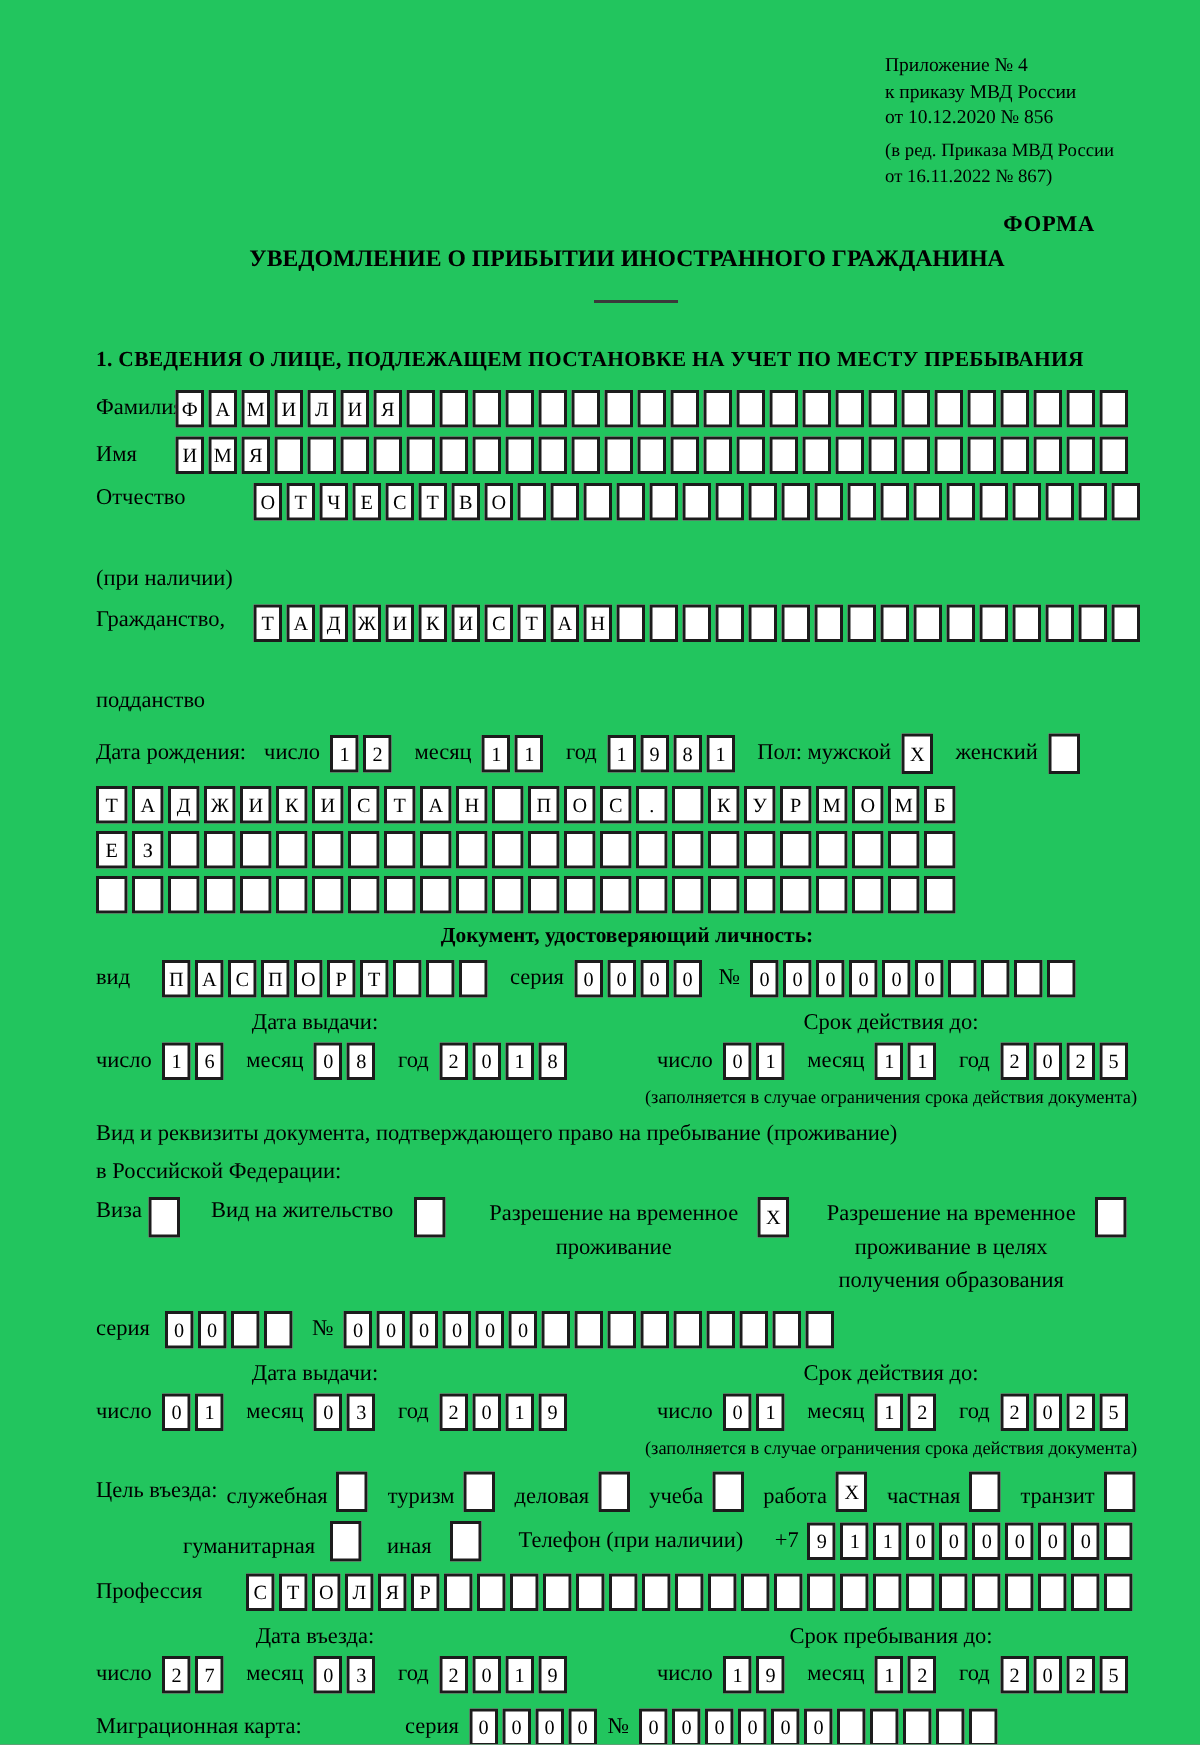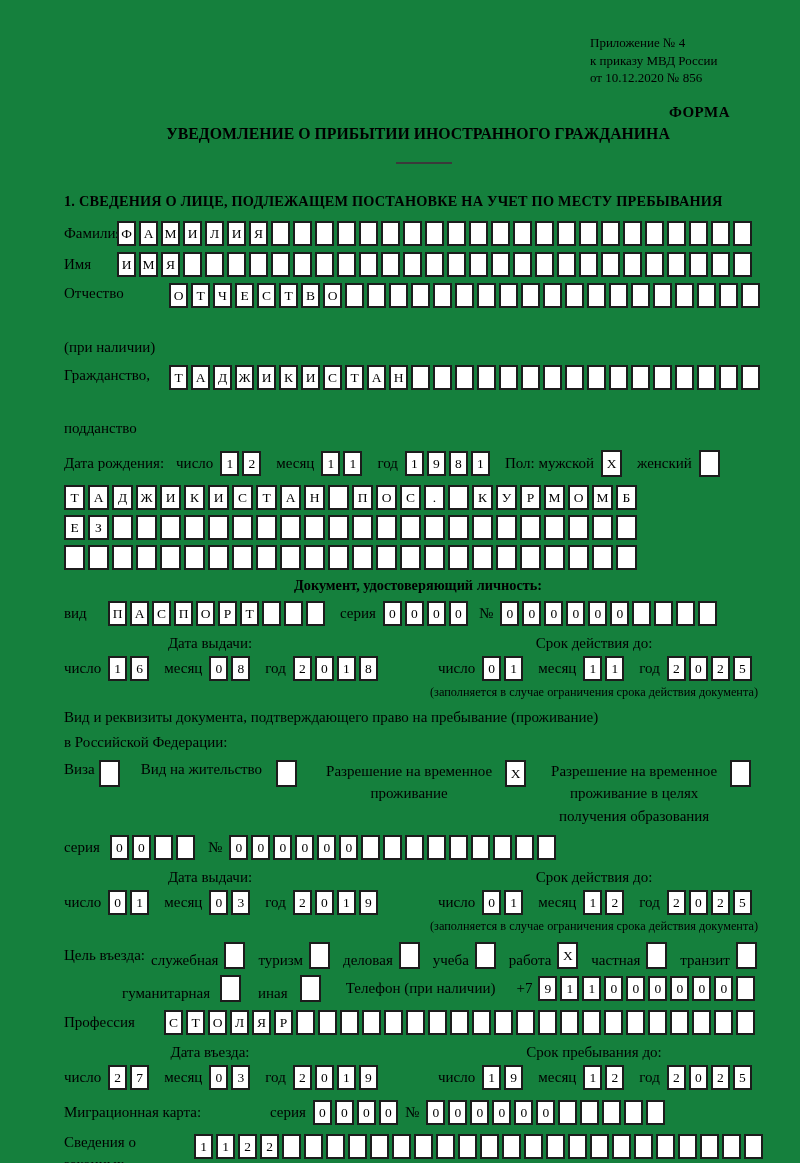--- a/index.html
+++ b/index.html
@@ -1,18 +1,18 @@
 <!DOCTYPE html>
 <html><head>
 <meta charset="utf-8">
 <style>
   html,body{margin:0;padding:0;background:#888;}
   .page{
     width:800px;height:1163px;box-sizing:border-box;margin:0 auto;
-    background:#15803d;color:#000;
+    background:#22c55e;color:#000;
     font-family:"Liberation Serif","DejaVu Serif",serif;
     font-size:15px;line-height:1.25;
     padding:34px 28px 0 64px;position:relative;overflow:hidden;
   }
   .hdr{margin-left:526px;font-size:13px;line-height:1.35;}
   .hdr2{margin-top:5px;font-size:12.5px;line-height:1.35;}
   .forma{font-weight:bold;text-align:right;margin:16px 42px 0 0;font-size:15px;letter-spacing:.5px;}
   .title{text-align:center;font-weight:bold;font-size:15.8px;line-height:1.55;margin-top:1px;}
   .uline{display:inline-block;width:56px;height:14px;border-bottom:2px solid #3a3a3a;margin-left:12px;}
   .sec{font-weight:bold;font-size:14.3px;margin-top:22px;letter-spacing:.2px;}
@@ -54,20 +54,24 @@
 </style>
 </head>
 <body>
 
 <div class="page">
 
   <div class="hdr">
     <div>Приложение № 4</div>
     <div>к приказу МВД России</div>
     <div>от 10.12.2020 № 856</div>
+    <div class="hdr2">
+      <div>(в ред. Приказа МВД России</div>
+      <div>от 16.11.2022 № 867)</div>
+    </div>
   </div>
 
   <div class="forma">ФОРМА</div>
 
   <div class="title">
     <div>УВЕДОМЛЕНИЕ О ПРИБЫТИИ ИНОСТРАННОГО ГРАЖДАНИНА</div>
     <div><span class="uline"></span></div>
   </div>
 
   <div class="sec">1. СВЕДЕНИЯ О ЛИЦЕ, ПОДЛЕЖАЩЕМ ПОСТАНОВКЕ НА УЧЕТ ПО МЕСТУ ПРЕБЫВАНИЯ</div>

